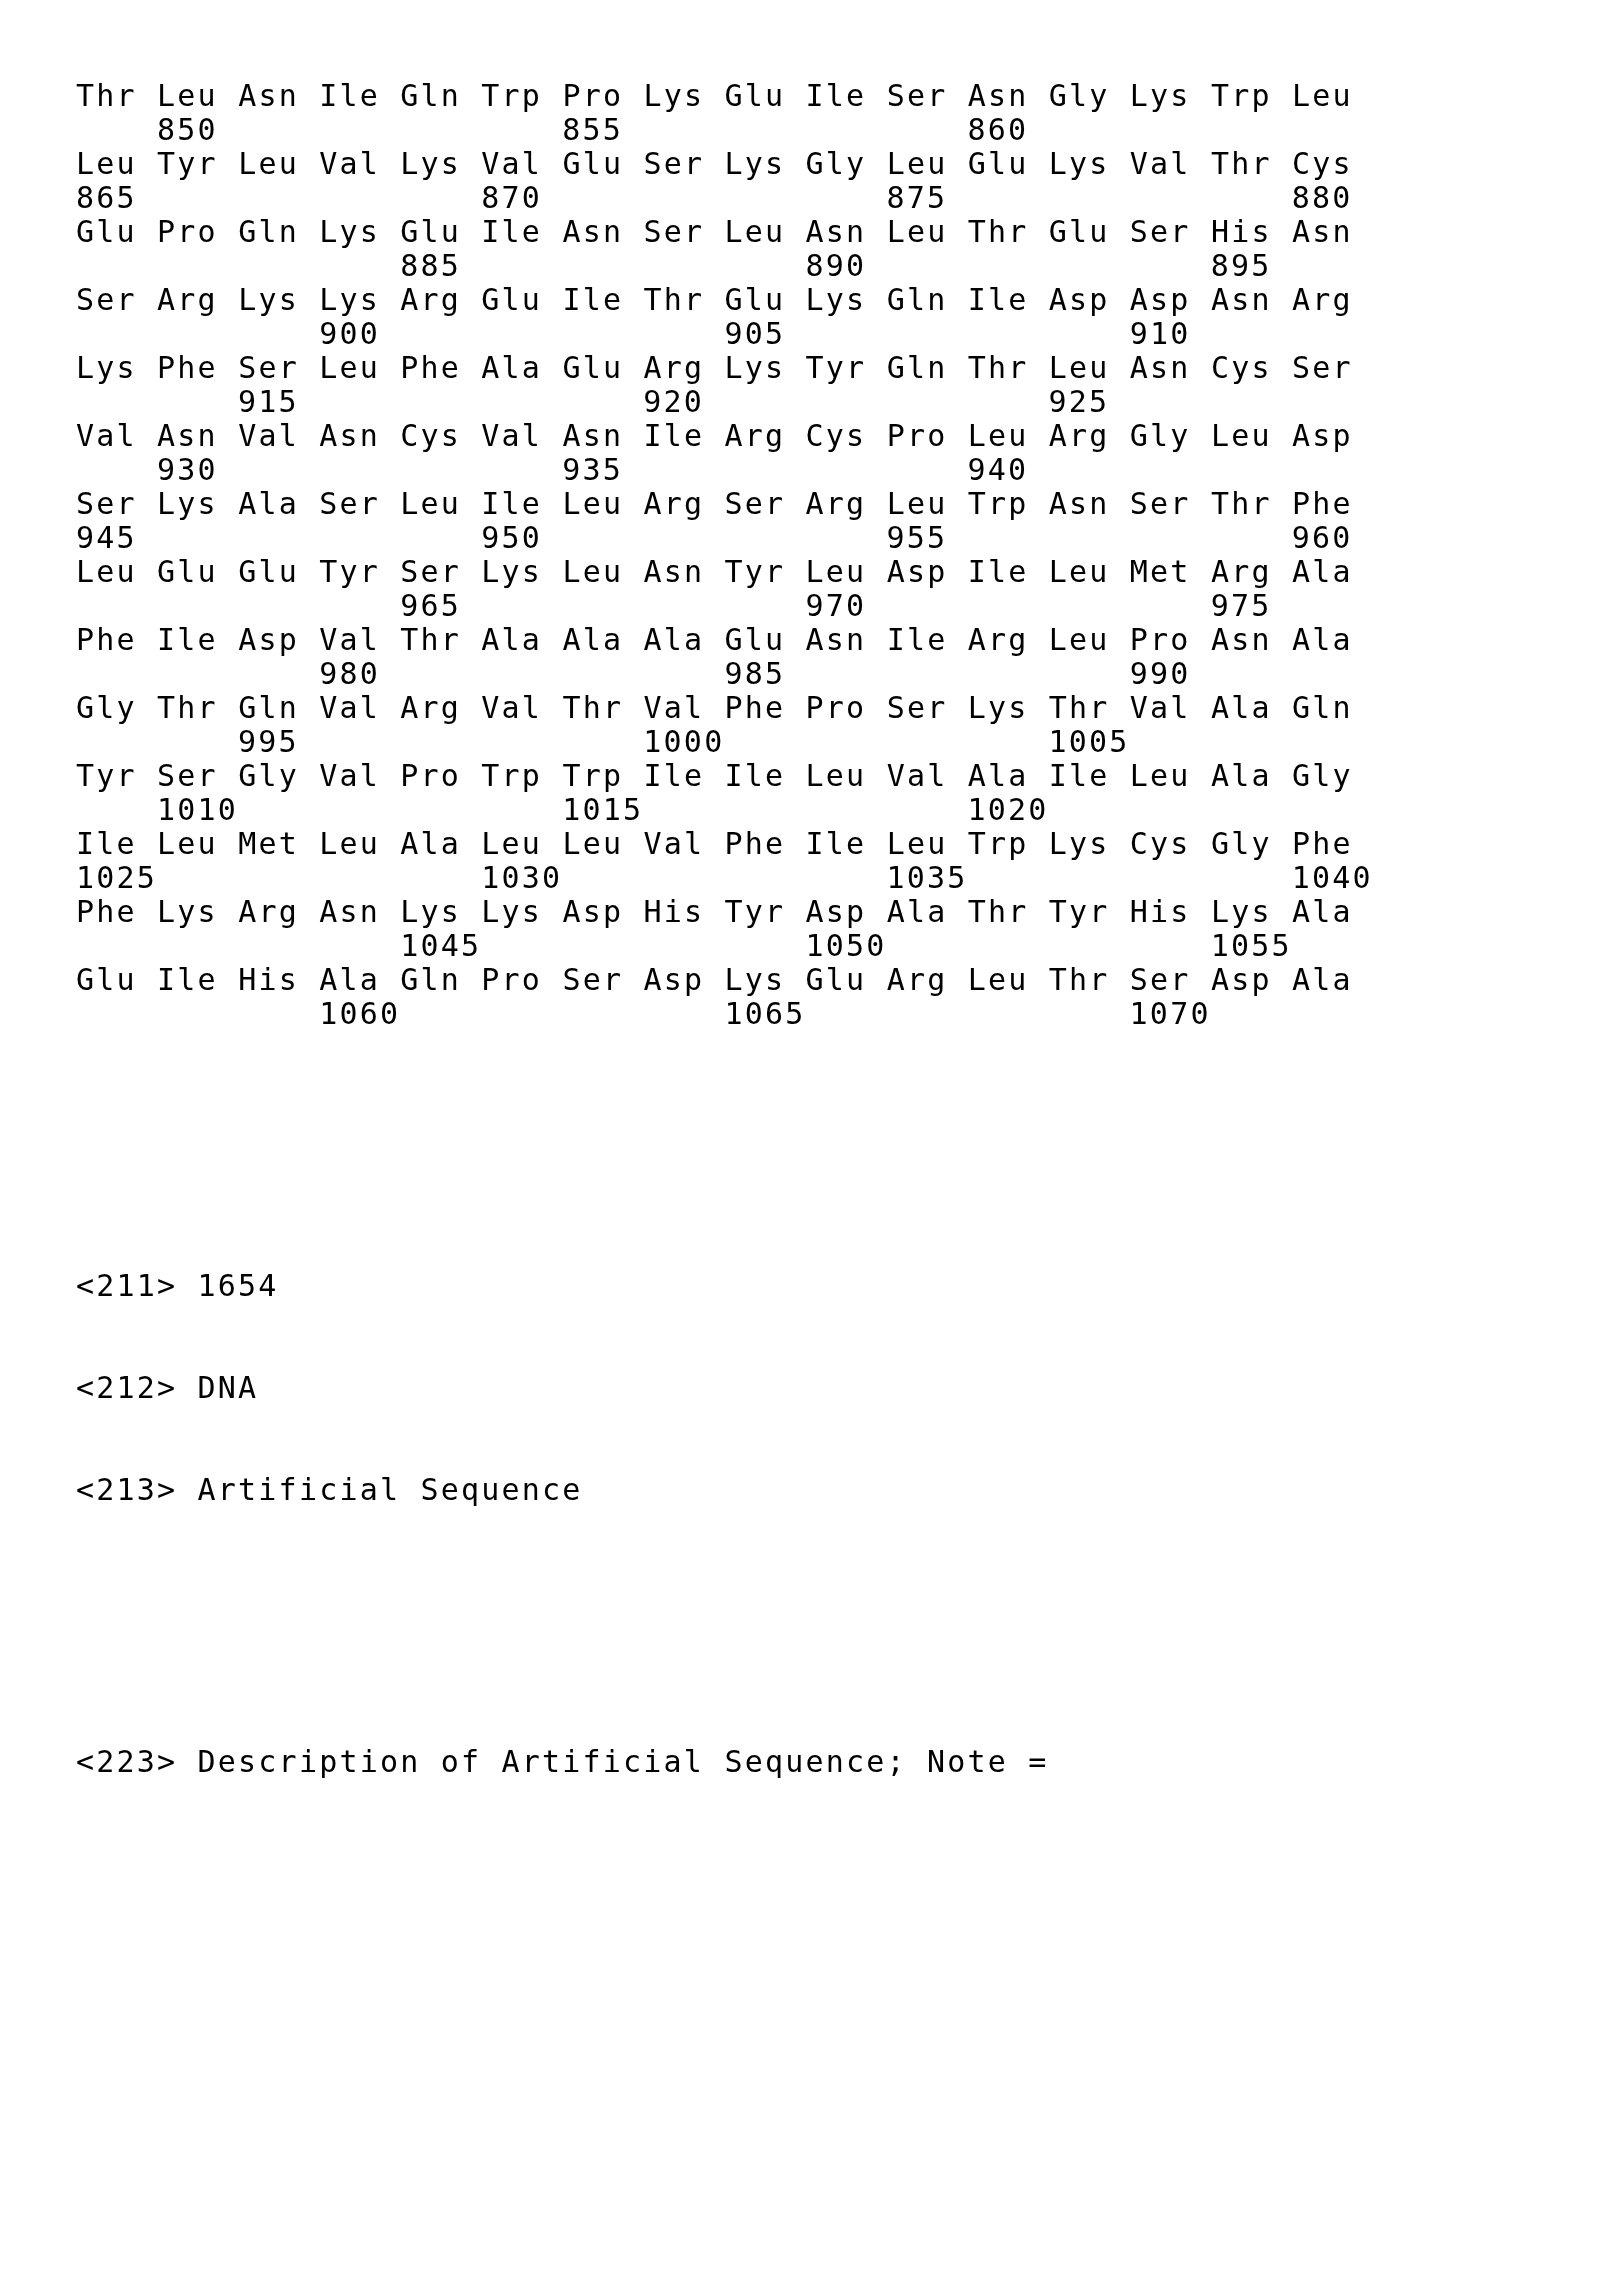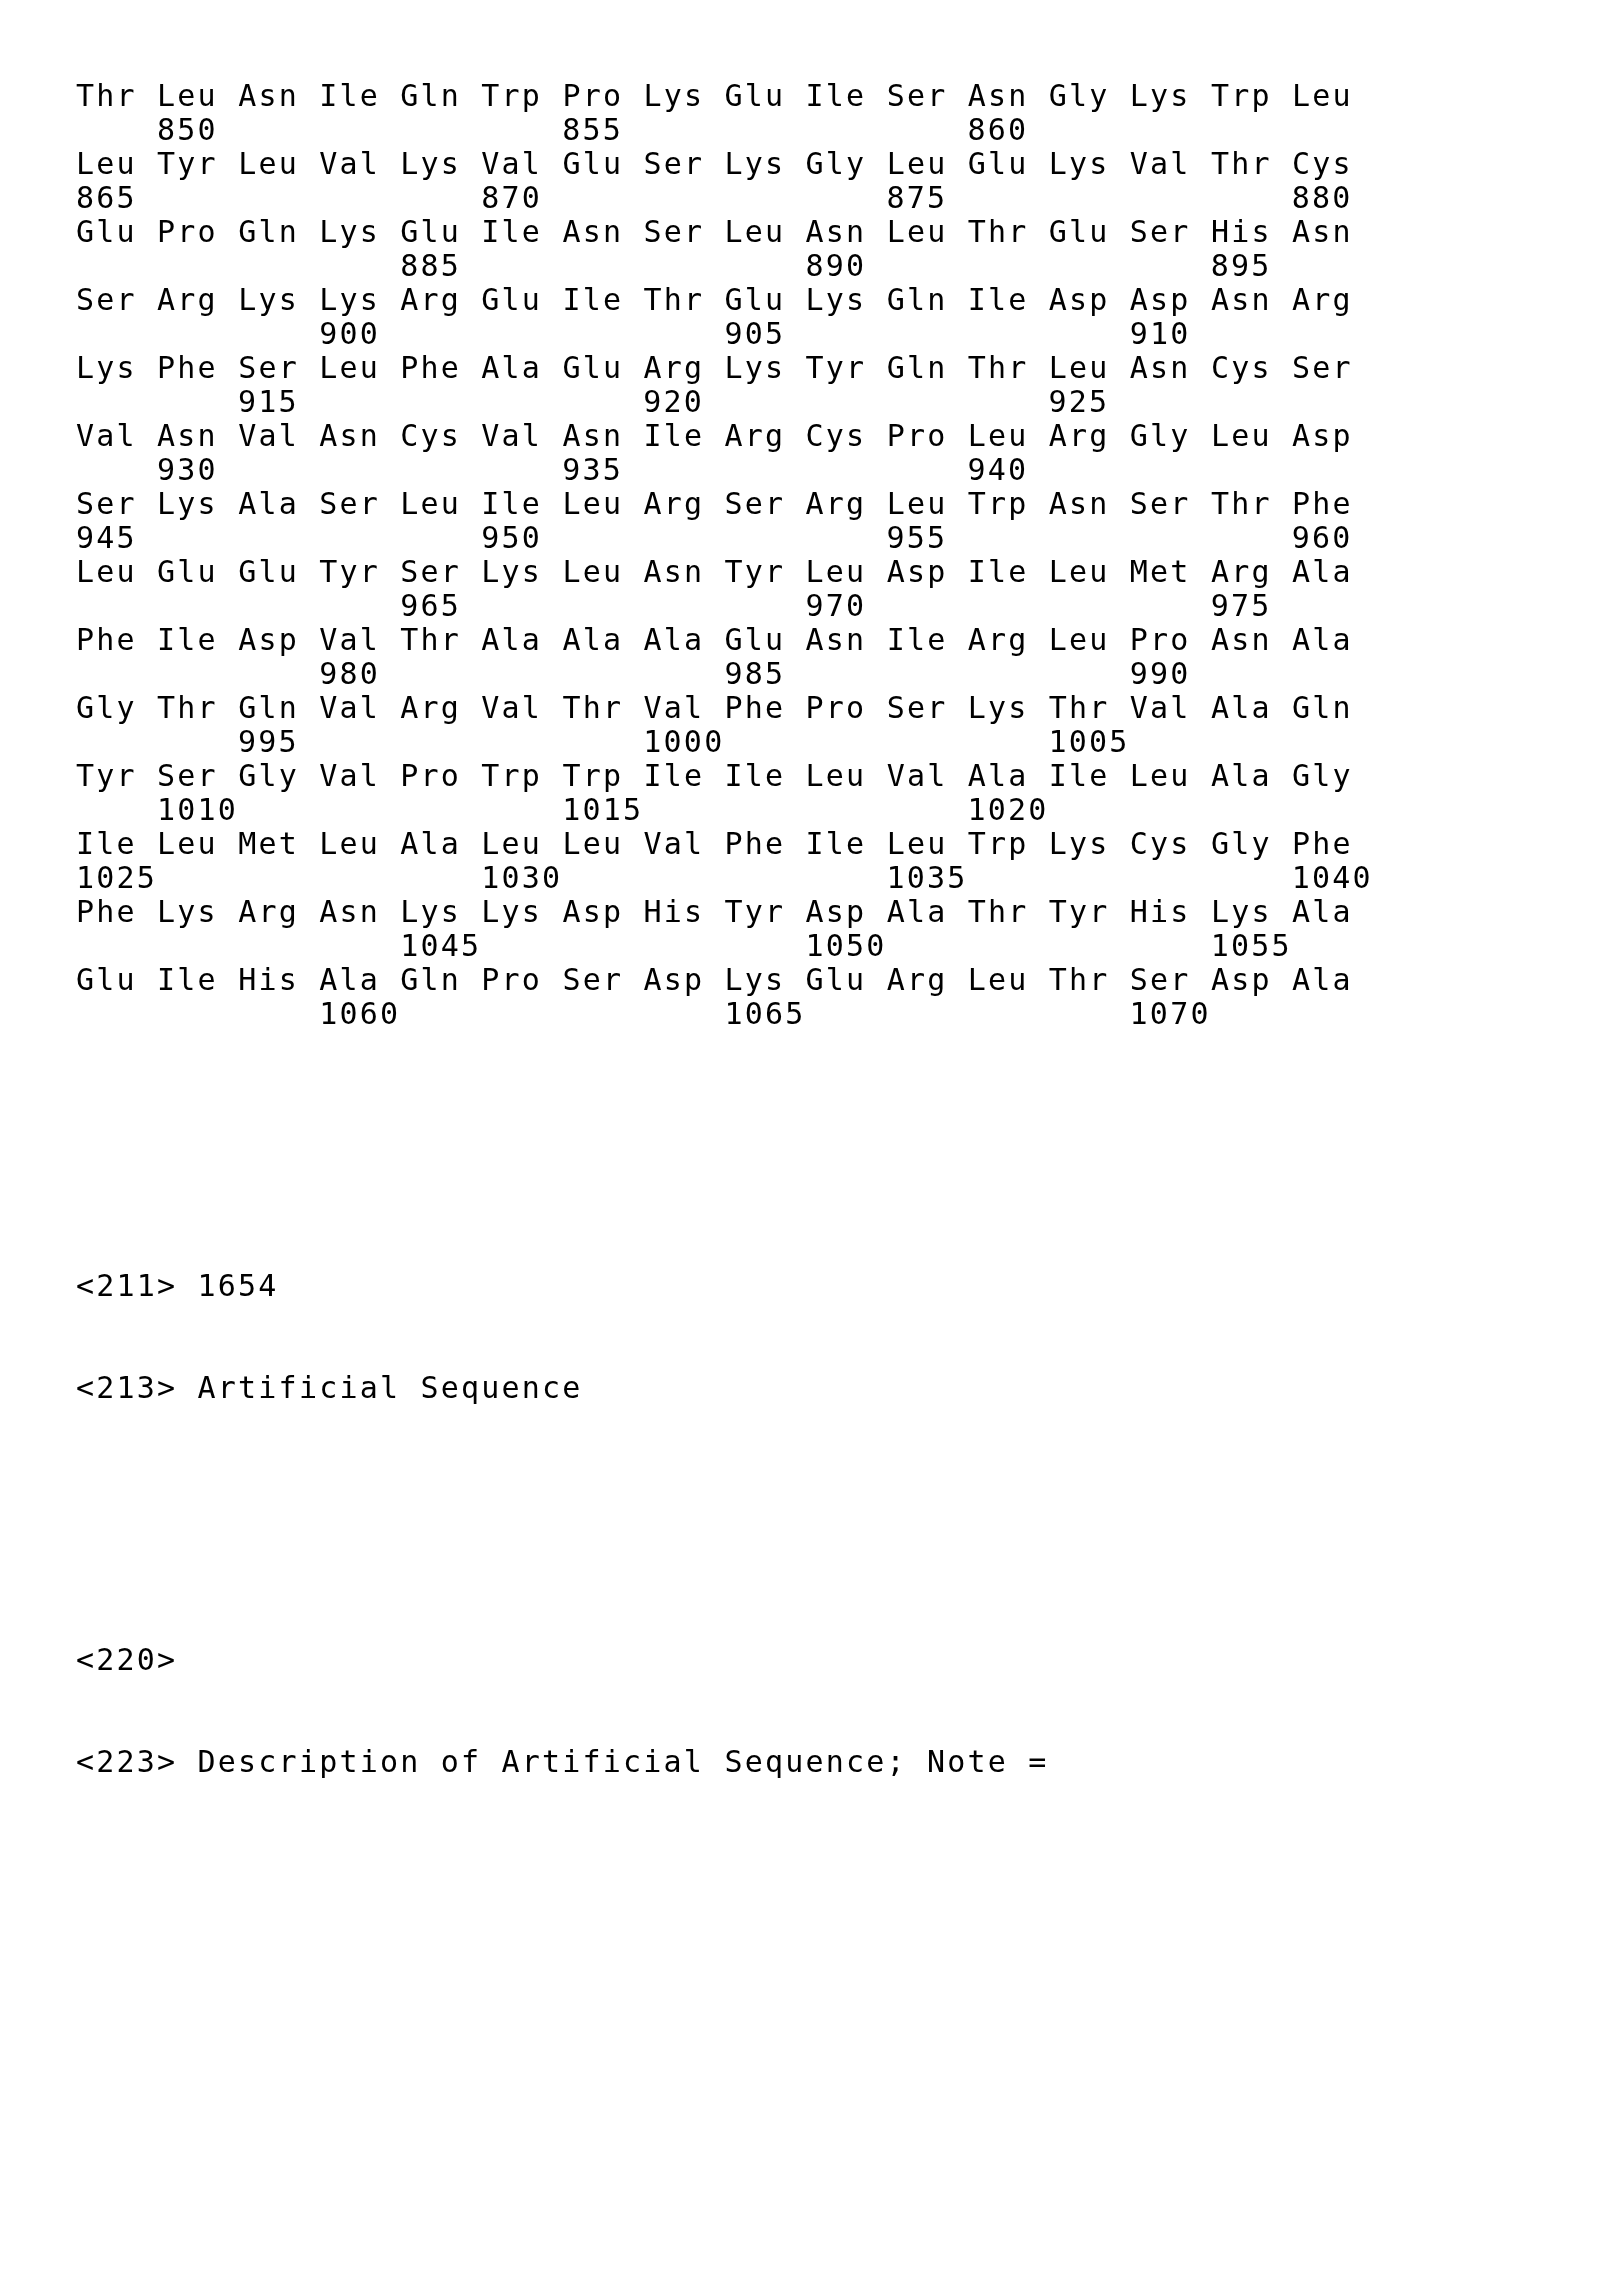--- a/index.html
+++ b/index.html
@@ -33,25 +33,25 @@
 </style>
 </head>
 <body>
 
 <div class="page">
   <div id="protein-block"><div class="line"><span>Thr</span> <span>Leu</span> <span>Asn</span> <span>Ile</span> <span>Gln</span> <span>Trp</span> <span>Pro</span> <span>Lys</span> <span>Glu</span> <span>Ile</span> <span>Ser</span> <span>Asn</span> <span>Gly</span> <span>Lys</span> <span>Trp</span> <span>Leu</span></div><div class="line">    <span>850</span>                 <span>855</span>                 <span>860</span></div><div class="line"><span>Leu</span> <span>Tyr</span> <span>Leu</span> <span>Val</span> <span>Lys</span> <span>Val</span> <span>Glu</span> <span>Ser</span> <span>Lys</span> <span>Gly</span> <span>Leu</span> <span>Glu</span> <span>Lys</span> <span>Val</span> <span>Thr</span> <span>Cys</span></div><div class="line"><span>865</span>                 <span>870</span>                 <span>875</span>                 <span>880</span></div><div class="line"><span>Glu</span> <span>Pro</span> <span>Gln</span> <span>Lys</span> <span>Glu</span> <span>Ile</span> <span>Asn</span> <span>Ser</span> <span>Leu</span> <span>Asn</span> <span>Leu</span> <span>Thr</span> <span>Glu</span> <span>Ser</span> <span>His</span> <span>Asn</span></div><div class="line">                <span>885</span>                 <span>890</span>                 <span>895</span></div><div class="line"><span>Ser</span> <span>Arg</span> <span>Lys</span> <span>Lys</span> <span>Arg</span> <span>Glu</span> <span>Ile</span> <span>Thr</span> <span>Glu</span> <span>Lys</span> <span>Gln</span> <span>Ile</span> <span>Asp</span> <span>Asp</span> <span>Asn</span> <span>Arg</span></div><div class="line">            <span>900</span>                 <span>905</span>                 <span>910</span></div><div class="line"><span>Lys</span> <span>Phe</span> <span>Ser</span> <span>Leu</span> <span>Phe</span> <span>Ala</span> <span>Glu</span> <span>Arg</span> <span>Lys</span> <span>Tyr</span> <span>Gln</span> <span>Thr</span> <span>Leu</span> <span>Asn</span> <span>Cys</span> <span>Ser</span></div><div class="line">        <span>915</span>                 <span>920</span>                 <span>925</span></div><div class="line"><span>Val</span> <span>Asn</span> <span>Val</span> <span>Asn</span> <span>Cys</span> <span>Val</span> <span>Asn</span> <span>Ile</span> <span>Arg</span> <span>Cys</span> <span>Pro</span> <span>Leu</span> <span>Arg</span> <span>Gly</span> <span>Leu</span> <span>Asp</span></div><div class="line">    <span>930</span>                 <span>935</span>                 <span>940</span></div><div class="line"><span>Ser</span> <span>Lys</span> <span>Ala</span> <span>Ser</span> <span>Leu</span> <span>Ile</span> <span>Leu</span> <span>Arg</span> <span>Ser</span> <span>Arg</span> <span>Leu</span> <span>Trp</span> <span>Asn</span> <span>Ser</span> <span>Thr</span> <span>Phe</span></div><div class="line"><span>945</span>                 <span>950</span>                 <span>955</span>                 <span>960</span></div><div class="line"><span>Leu</span> <span>Glu</span> <span>Glu</span> <span>Tyr</span> <span>Ser</span> <span>Lys</span> <span>Leu</span> <span>Asn</span> <span>Tyr</span> <span>Leu</span> <span>Asp</span> <span>Ile</span> <span>Leu</span> <span>Met</span> <span>Arg</span> <span>Ala</span></div><div class="line">                <span>965</span>                 <span>970</span>                 <span>975</span></div><div class="line"><span>Phe</span> <span>Ile</span> <span>Asp</span> <span>Val</span> <span>Thr</span> <span>Ala</span> <span>Ala</span> <span>Ala</span> <span>Glu</span> <span>Asn</span> <span>Ile</span> <span>Arg</span> <span>Leu</span> <span>Pro</span> <span>Asn</span> <span>Ala</span></div><div class="line">            <span>980</span>                 <span>985</span>                 <span>990</span></div><div class="line"><span>Gly</span> <span>Thr</span> <span>Gln</span> <span>Val</span> <span>Arg</span> <span>Val</span> <span>Thr</span> <span>Val</span> <span>Phe</span> <span>Pro</span> <span>Ser</span> <span>Lys</span> <span>Thr</span> <span>Val</span> <span>Ala</span> <span>Gln</span></div><div class="line">        <span>995</span>                 <span>1000</span>                <span>1005</span></div><div class="line"><span>Tyr</span> <span>Ser</span> <span>Gly</span> <span>Val</span> <span>Pro</span> <span>Trp</span> <span>Trp</span> <span>Ile</span> <span>Ile</span> <span>Leu</span> <span>Val</span> <span>Ala</span> <span>Ile</span> <span>Leu</span> <span>Ala</span> <span>Gly</span></div><div class="line">    <span>1010</span>                <span>1015</span>                <span>1020</span></div><div class="line"><span>Ile</span> <span>Leu</span> <span>Met</span> <span>Leu</span> <span>Ala</span> <span>Leu</span> <span>Leu</span> <span>Val</span> <span>Phe</span> <span>Ile</span> <span>Leu</span> <span>Trp</span> <span>Lys</span> <span>Cys</span> <span>Gly</span> <span>Phe</span></div><div class="line"><span>1025</span>                <span>1030</span>                <span>1035</span>                <span>1040</span></div><div class="line"><span>Phe</span> <span>Lys</span> <span>Arg</span> <span>Asn</span> <span>Lys</span> <span>Lys</span> <span>Asp</span> <span>His</span> <span>Tyr</span> <span>Asp</span> <span>Ala</span> <span>Thr</span> <span>Tyr</span> <span>His</span> <span>Lys</span> <span>Ala</span></div><div class="line">                <span>1045</span>                <span>1050</span>                <span>1055</span></div><div class="line"><span>Glu</span> <span>Ile</span> <span>His</span> <span>Ala</span> <span>Gln</span> <span>Pro</span> <span>Ser</span> <span>Asp</span> <span>Lys</span> <span>Glu</span> <span>Arg</span> <span>Leu</span> <span>Thr</span> <span>Ser</span> <span>Asp</span> <span>Ala</span></div><div class="line">            <span>1060</span>                <span>1065</span>                <span>1070</span></div></div>
 
   <div class="blank"></div>
 
   <div class="line"><span>&lt;211&gt;</span> <span>1654</span></div>
+  <div class="line"><span>&lt;212&gt;</span> <span>DNA</span></div>
   <div class="line"><span>&lt;213&gt;</span> <span>Artificial Sequence</span></div>
 
   <div class="blank"></div>
 
-  <div class="line"><span>&lt;220&gt;</span></div>
   <div class="line"><span>&lt;223&gt;</span> <span>Description of Artificial Sequence; Note =</span></div>
 
   <div class="blank"></div>
 
   
 
   
 </div>
 
 

